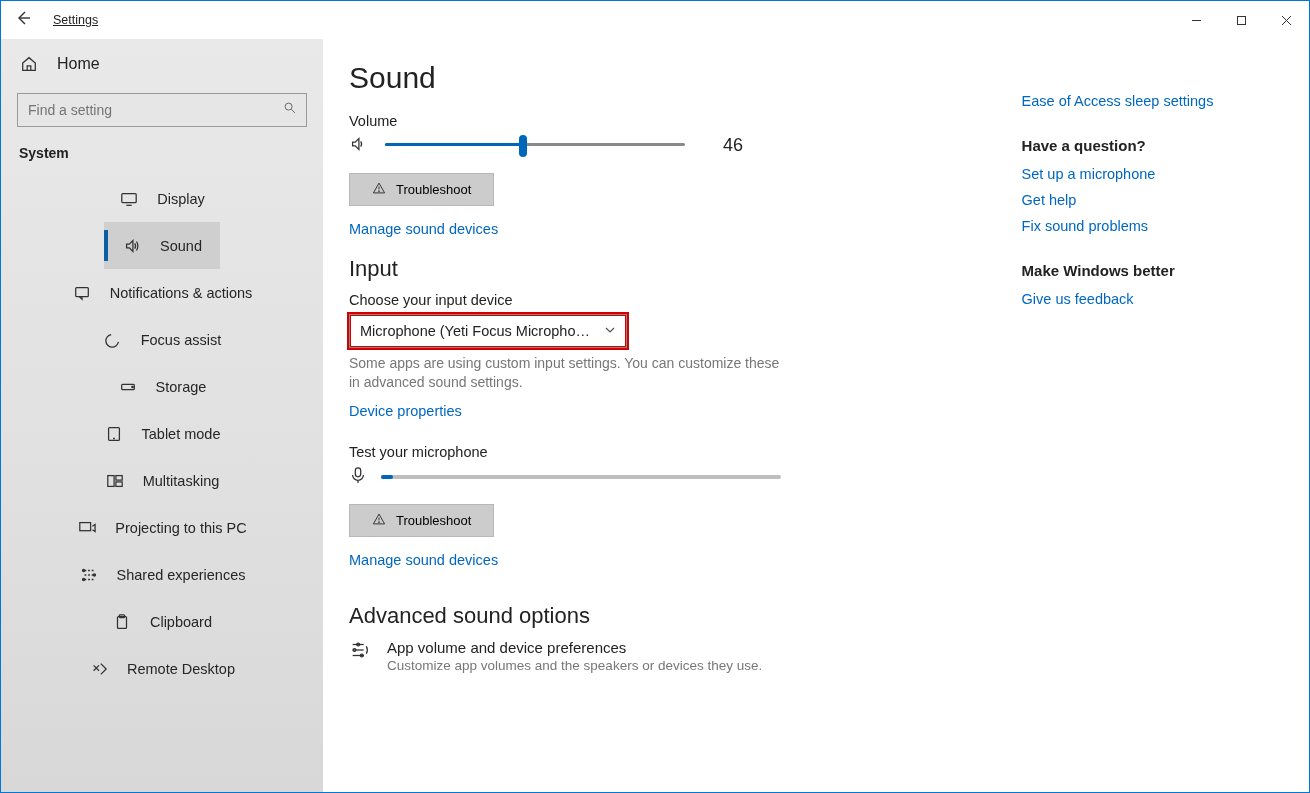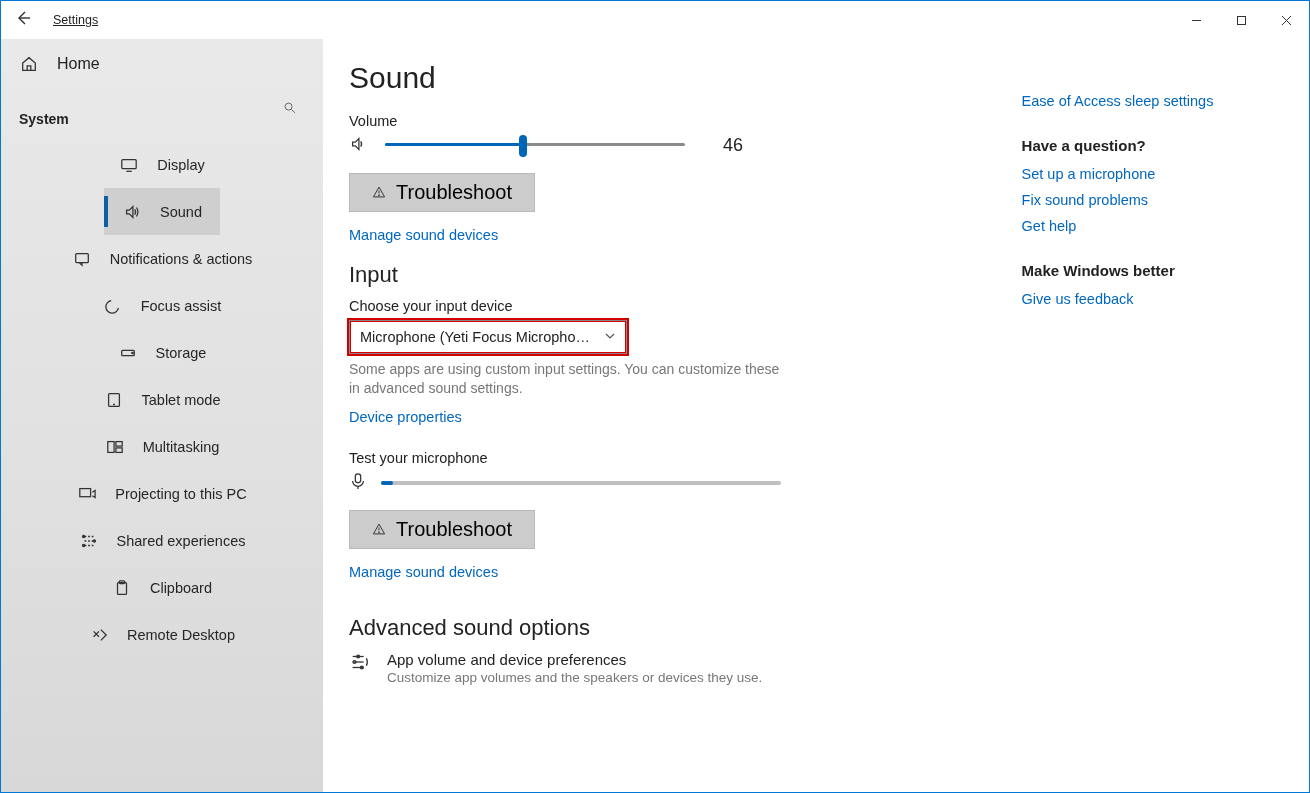--- a/index.html
+++ b/index.html
@@ -34,21 +34,21 @@
   h1.page { font-weight: 400; font-size: 30px; margin-bottom: 18px; }
   h2.section { font-weight: 400; font-size: 22px; margin: 18px 0 10px; }
   .label { font-size: 14.5px; margin-bottom: 6px; }
   .vol-row { display: flex; align-items: flex-start; gap: 18px; margin: 6px 0 16px; }
   .vol-icon { font-size: 16px; }
   .slider { position: relative; width: 300px; height: 20px; }
   .track-bg { position: absolute; left: 0; right: 0; top: 8px; height: 3px; background: #8a8a8a; border-radius: 2px; }
   .track-fill { position: absolute; left: 0; top: 8px; height: 3px; background: #0067b8; border-radius: 2px; }
   .thumb { position: absolute; top: 0; width: 8px; height: 22px; background: #0067b8; border-radius: 4px; transform: translateX(-50%); }
   .vol-value { font-size: 18px; width: 40px; text-align: right; }
-  .btn { display: inline-flex; align-items: center; gap: 10px; background: #ccc; border: 1px solid #b8b8b8; padding: 7px 22px; font-size: 20px; cursor: pointer; }
+  .btn { display: inline-flex; align-items: center; gap: 10px; background: #ccc; border: 1px solid #b8b8b8; padding: 7px 22px; font-size: 13px; cursor: pointer; }
   .link { color: #0067c0; font-size: 14.5px; cursor: pointer; display: inline-block; }
   .spacer-sm { height: 14px; }
   .dropdown { width: 278px; height: 34px; border: 1px solid #888; display: flex; align-items: center; justify-content: space-between; padding: 0 10px; font-size: 14.5px; cursor: pointer; margin: 6px 0; }
   .dropdown.highlight { outline: 2px solid #d40000; outline-offset: 0; box-shadow: 0 0 0 1px #d40000 inset; }
   .chev { font-size: 12px; color: #555; }
   .desc { font-size: 14px; color: #777; max-width: 440px; line-height: 1.35; margin: 6px 0 10px; }
   .mic-row { display: flex; align-items: center; gap: 14px; margin: 4px 0 16px; }
   .mic-bar { position: relative; width: 400px; height: 4px; background: #bfbfbf; border-radius: 2px; }
   .mic-fill { position: absolute; left: 0; top: 0; bottom: 0; width: 3%; background: #0067b8; border-radius: 2px; }
   .adv-row { display: flex; gap: 16px; align-items: flex-start; margin-top: 8px; }
@@ -99,20 +99,21 @@
     <div class="sidebar">
       <div class="home-row">
         <span class="icon">
           <svg viewBox="0 0 20 20">
               <path d="M3 9 L10 3 L17 9 V17 H3 Z M8 17 V12 H12 V17"></path>
             </svg>
         </span>
         <span>Home</span>
       </div>
       <div class="search-wrap">
+        <input class="search" placeholder="Find a setting" style="">
         <span class="search-icon">
           <svg width="14" height="14" viewBox="0 0 20 20">
               <circle cx="8" cy="8" r="5" stroke="#666" stroke-width="1.4" fill="none"></circle>
               <path d="M12 12 L17 17" stroke="#666" stroke-width="1.4"></path>
             </svg>
         </span>
       </div>
       <div class="category">System</div>
       <div class="nav">
         <div class="nav-item">
@@ -307,20 +308,20 @@
             <div class="adv-title">App volume and device preferences</div>
             <div class="adv-sub">Customize app volumes and the speakers or devices they use.</div>
           </div>
         </div>
       </div>
 
       <div class="rightcol">
         <span class="rlink">Ease of Access sleep settings</span>
         <div class="rhead">Have a question?</div>
         <span class="rlink">Set up a microphone</span>
+        <span class="rlink">Get help</span>
         <span class="rlink">Fix sound problems</span>
-        <span class="rlink">Get help</span>
         <div class="rhead">Make Windows better</div>
         <span class="rlink">Give us feedback</span>
       </div>
     </div>
   </div>
 </div>
 
 </body></html>

